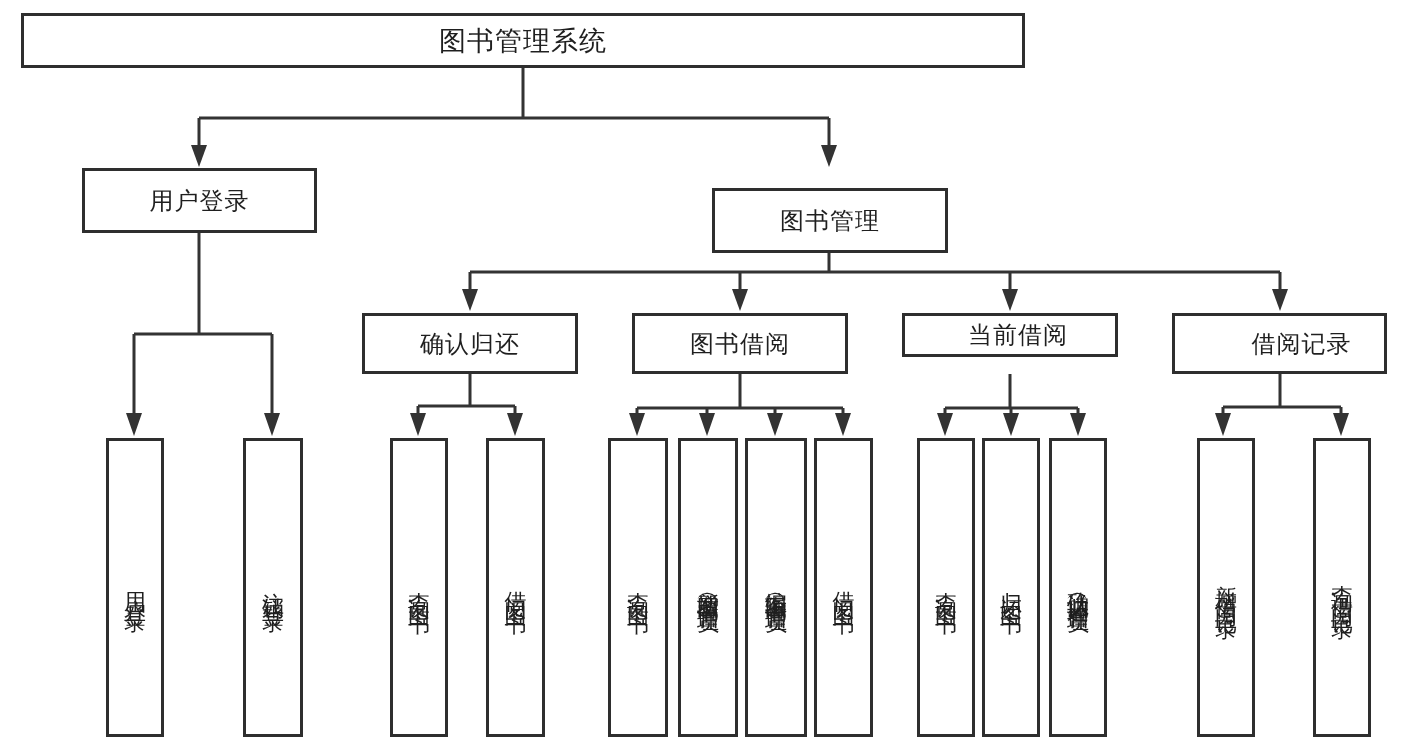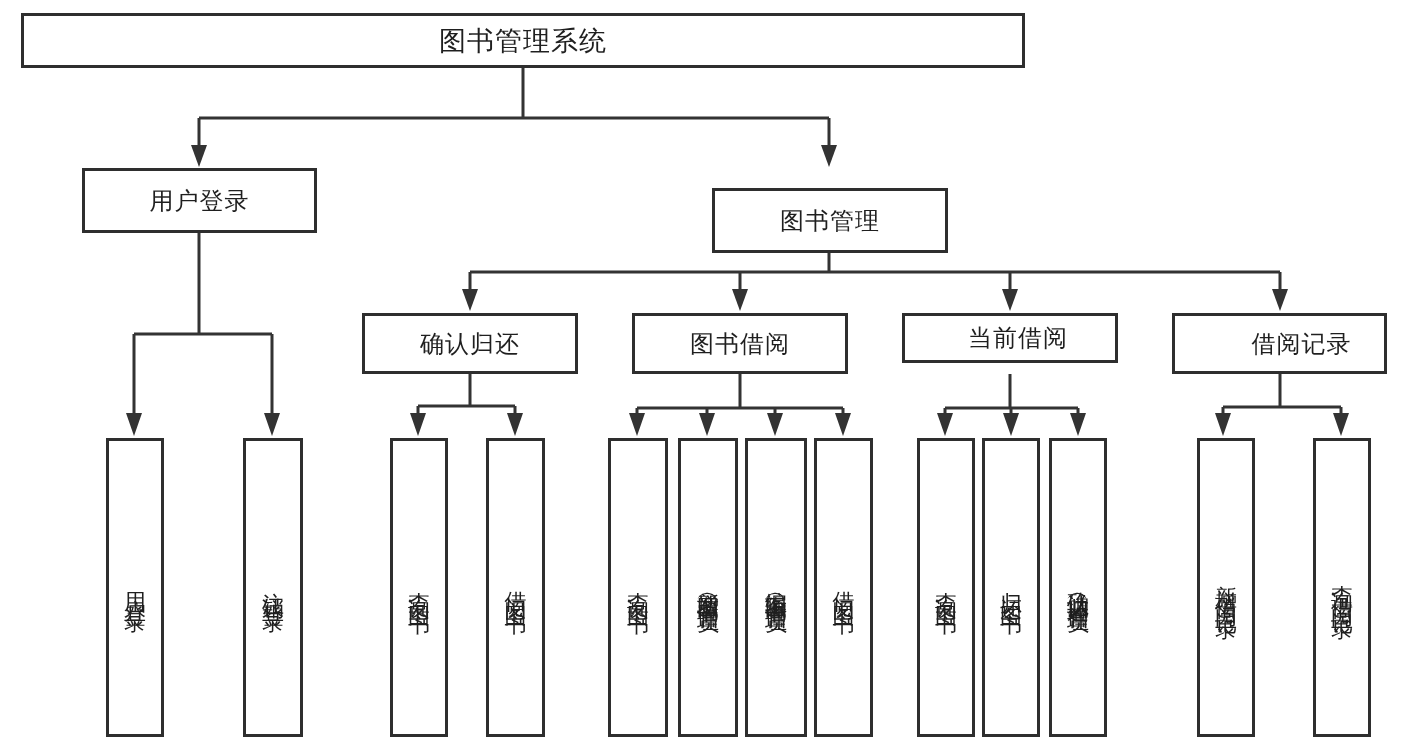--- a/index.html
+++ b/index.html
@@ -111,21 +111,21 @@
   <div class="node lvl2" style="left:712px;top:169px;width:236px;height:65px;margin-top:19px;">
     <span>图书管理</span>
   </div>
 
   <div class="node lvl3" style="left:362px;top:313px;width:216px;height:61px;">
     <span>确认归还</span>
   </div>
   <div class="node lvl3" style="left:632px;top:313px;width:216px;height:61px;">
     <span>图书借阅</span>
   </div>
-  <div class="node lvl3" style="left:902px;top:313px;width:216px;height:50px;padding-left:16px;">
+  <div class="node lvl3" style="left:902px;top:313px;width:216px;height:44px;padding-left:16px;">
     <span>当前借阅</span>
   </div>
   <div class="node lvl3" style="left:1172px;top:313px;width:215px;height:61px;padding-left:44px;">
     <span>借阅记录</span>
   </div>
 
   <div class="leaf" style="left:106px;width:58px;">
     <span class="vtext">用户登录</span>
   </div>
   <div class="leaf" style="left:243px;width:60px;">

